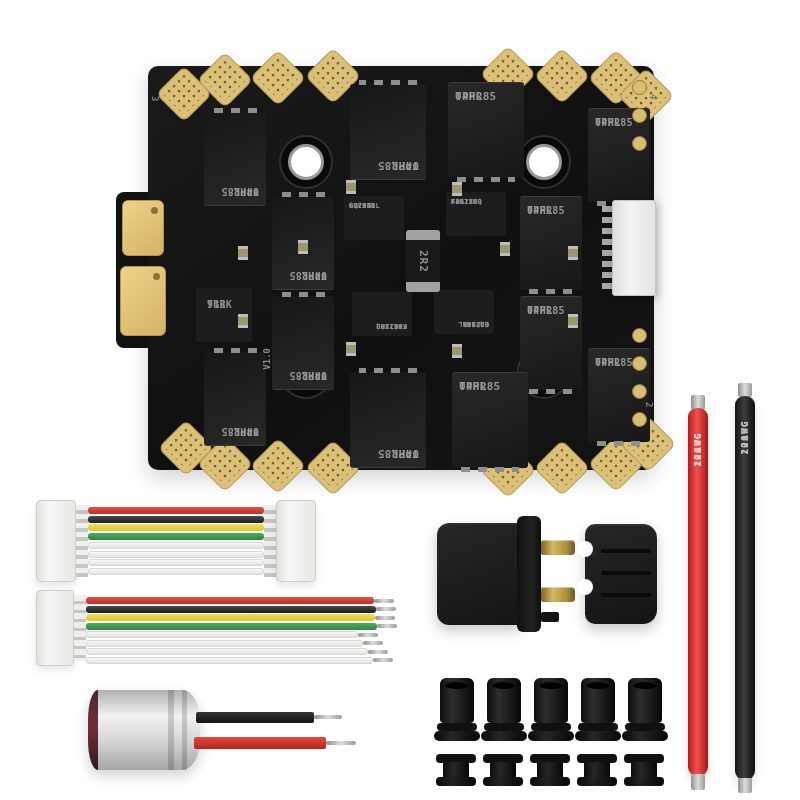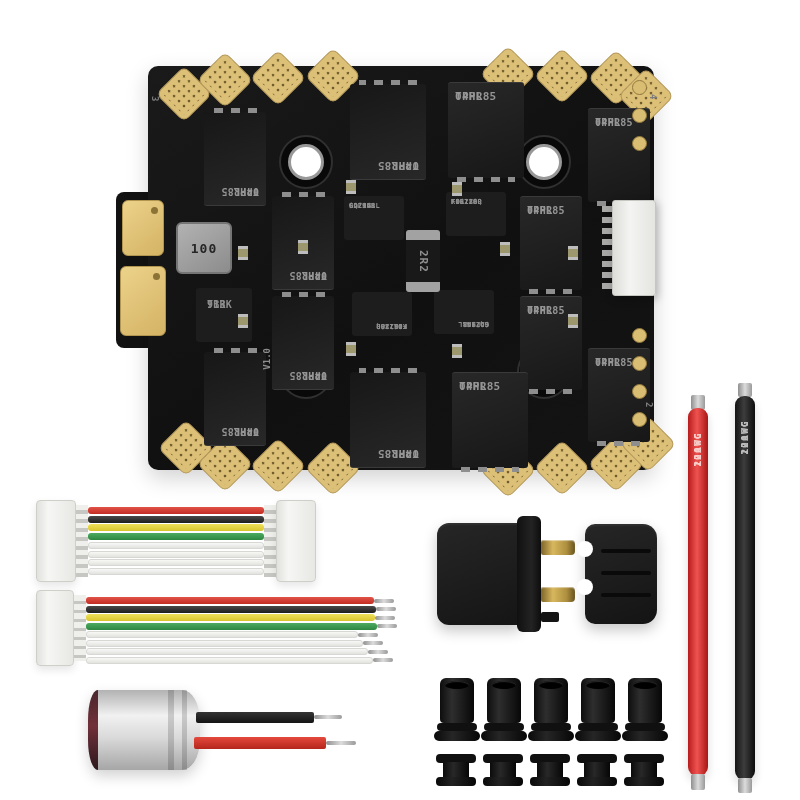--- a/index.html
+++ b/index.html
@@ -215,23 +215,20 @@
   <div class="ic ic3 rot" style="left:434px;top:290px;">
       <span>GD71GB</span>
       <span>GQ2941L</span>
       <span>9ACHN8</span>
     </div>
   <div class="ic tbrk" style="left:196px;top:288px;">
       <span>TBRK</span>
       <span>913</span>
     </div>
 
-  <div class="ind100">
-      <span>100</span>
-    </div>
   <div class="c2r2">
       <span>2R2</span>
     </div>
 
   <div class="vlbl" style="left:262px;top:348px;">V1.0</div>
   <div class="clbl" style="left:150px;top:96px;">3</div>
   <div class="clbl" style="left:648px;top:94px;">4</div>
   <div class="clbl" style="left:644px;top:402px;">2</div>
 
   <div class="smd3" style="left:346px;top:180px;">

